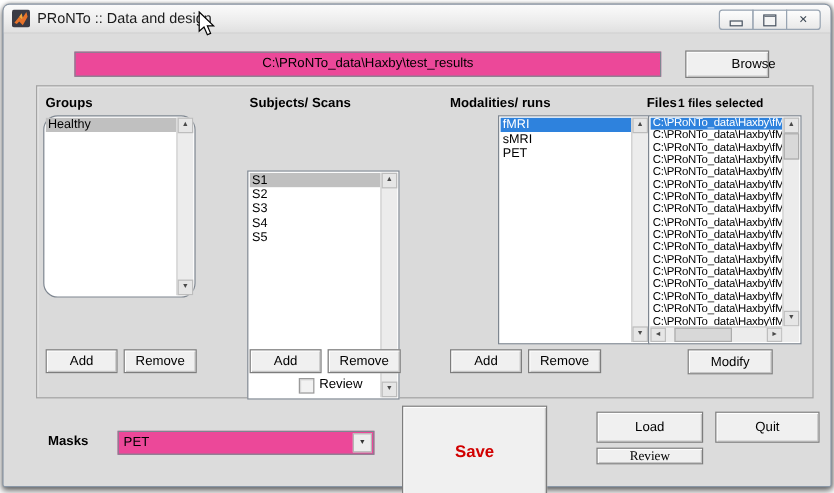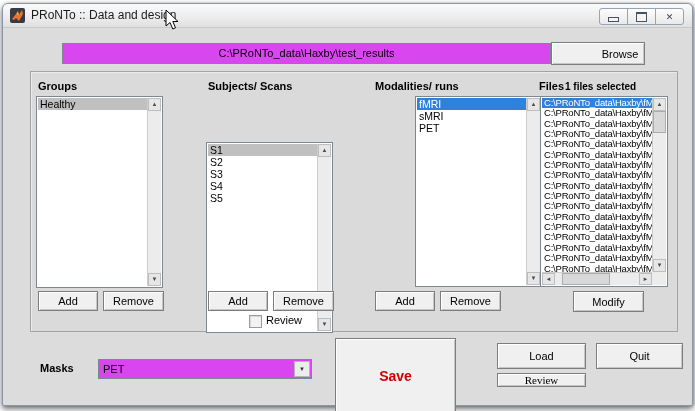--- a/index.html
+++ b/index.html
@@ -41,21 +41,21 @@
   
   .btn{
     background:#f0f0f0;
     border:1px solid #7d7d7d;
     box-shadow:inset 1px 1px 0 #ffffff,inset -1px -1px 0 #c6c6c6;
     font-size:11px;color:#000;text-align:center;
     display:flex;align-items:center;justify-content:center;
     box-sizing:border-box;
   }
   .field{
-    background:#d946ef;border:1px solid #7e8690;box-sizing:border-box;
+    background:#ec4899;border:1px solid #7e8690;box-sizing:border-box;
   }
   .listbox{
     background:#ffffff;border:1px solid #7e8690;box-sizing:border-box;
   }
   .lb-items{position:absolute;left:1px;top:1px;bottom:1px;right:15px;overflow:hidden;}
   .lb-item{height:12px;line-height:12px;font-size:10.5px;padding-left:2px;white-space:nowrap;overflow:hidden;color:#000;}
   .files .lb-item{height:10.35px;line-height:10.35px;font-size:9.5px;letter-spacing:-0.2px;}
   .sel-gray{background:var(--selection-gray,#c0c0c0);}
   .sel-blue{background:var(--selection-blue,#2e82dd);color:#fff;}
   .vscroll{
@@ -78,31 +78,31 @@
     position:absolute;top:0;bottom:0;width:13px;
     background:#e6e6e6;border:1px solid #bdbdbd;box-sizing:border-box;
     font-size:6px;color:#4a4a4a;text-align:center;line-height:11px;
   }
   .hsb-left{left:0;} .hsb-right{right:0;}
   .hsb-thumb{position:absolute;top:0;bottom:0;left:20px;width:48px;background:#d8d8d8;border:1px solid #ababab;box-sizing:border-box;}
   .sb-corner{position:absolute;right:1px;bottom:1px;width:14px;height:13px;background:#ececec;}
   .col-header{font-size:11px;font-weight:bold;color:#000;white-space:nowrap;}
   
   .path-input{left:59px;top:39px;width:489px;height:21px;font-size:11px;text-align:center;line-height:19px;color:#000;white-space:nowrap;overflow:hidden;}
-  .browse-btn{left:548px;top:38px;width:94px;height:23px;padding-left:44px;}
+  .browse-btn{left:568px;top:38px;width:70px;height:23px;padding-left:44px;}
   .panel{
     left:27px;top:67px;width:648px;height:261px;
     border:1px solid #a3a3a3;box-shadow:inset 1px 1px 0 #ebebeb;background:#dadada;box-sizing:border-box;
   }
   .hdr-groups{left:35px;top:76px;}
   .hdr-subjects{left:205px;top:76px;}
   .hdr-modalities{left:372px;top:76px;}
   .hdr-files{left:536px;top:76px;}
   .files-info{left:562px;top:77px;font-size:10px;font-weight:bold;white-space:nowrap;}
-  .list-groups{left:33px;top:92px;width:127px;height:192px;}
+  .list-groups{left:33px;top:92px;width:127px;height:152px;border-radius:12px;}
   .list-subjects{left:203px;top:92px;width:127px;height:191px;margin-top:46px;}
   .list-modalities{left:370px;top:92px;width:127px;height:191px;margin-left:42px;}
   .list-files{left:537px;top:92px;width:128px;height:191px;}
   .add-groups{left:35px;top:287px;width:60px;height:20px;}
   .rem-groups{left:100px;top:287px;width:61px;height:20px;}
   .add-subjects{left:205px;top:287px;width:60px;height:20px;}
   .rem-subjects{left:270px;top:287px;width:61px;height:20px;}
   .add-modalities{left:372px;top:287px;width:60px;height:20px;}
   .rem-modalities{left:437px;top:287px;width:61px;height:20px;}
   .modify-btn{left:570px;top:287px;width:71px;height:21px;}

